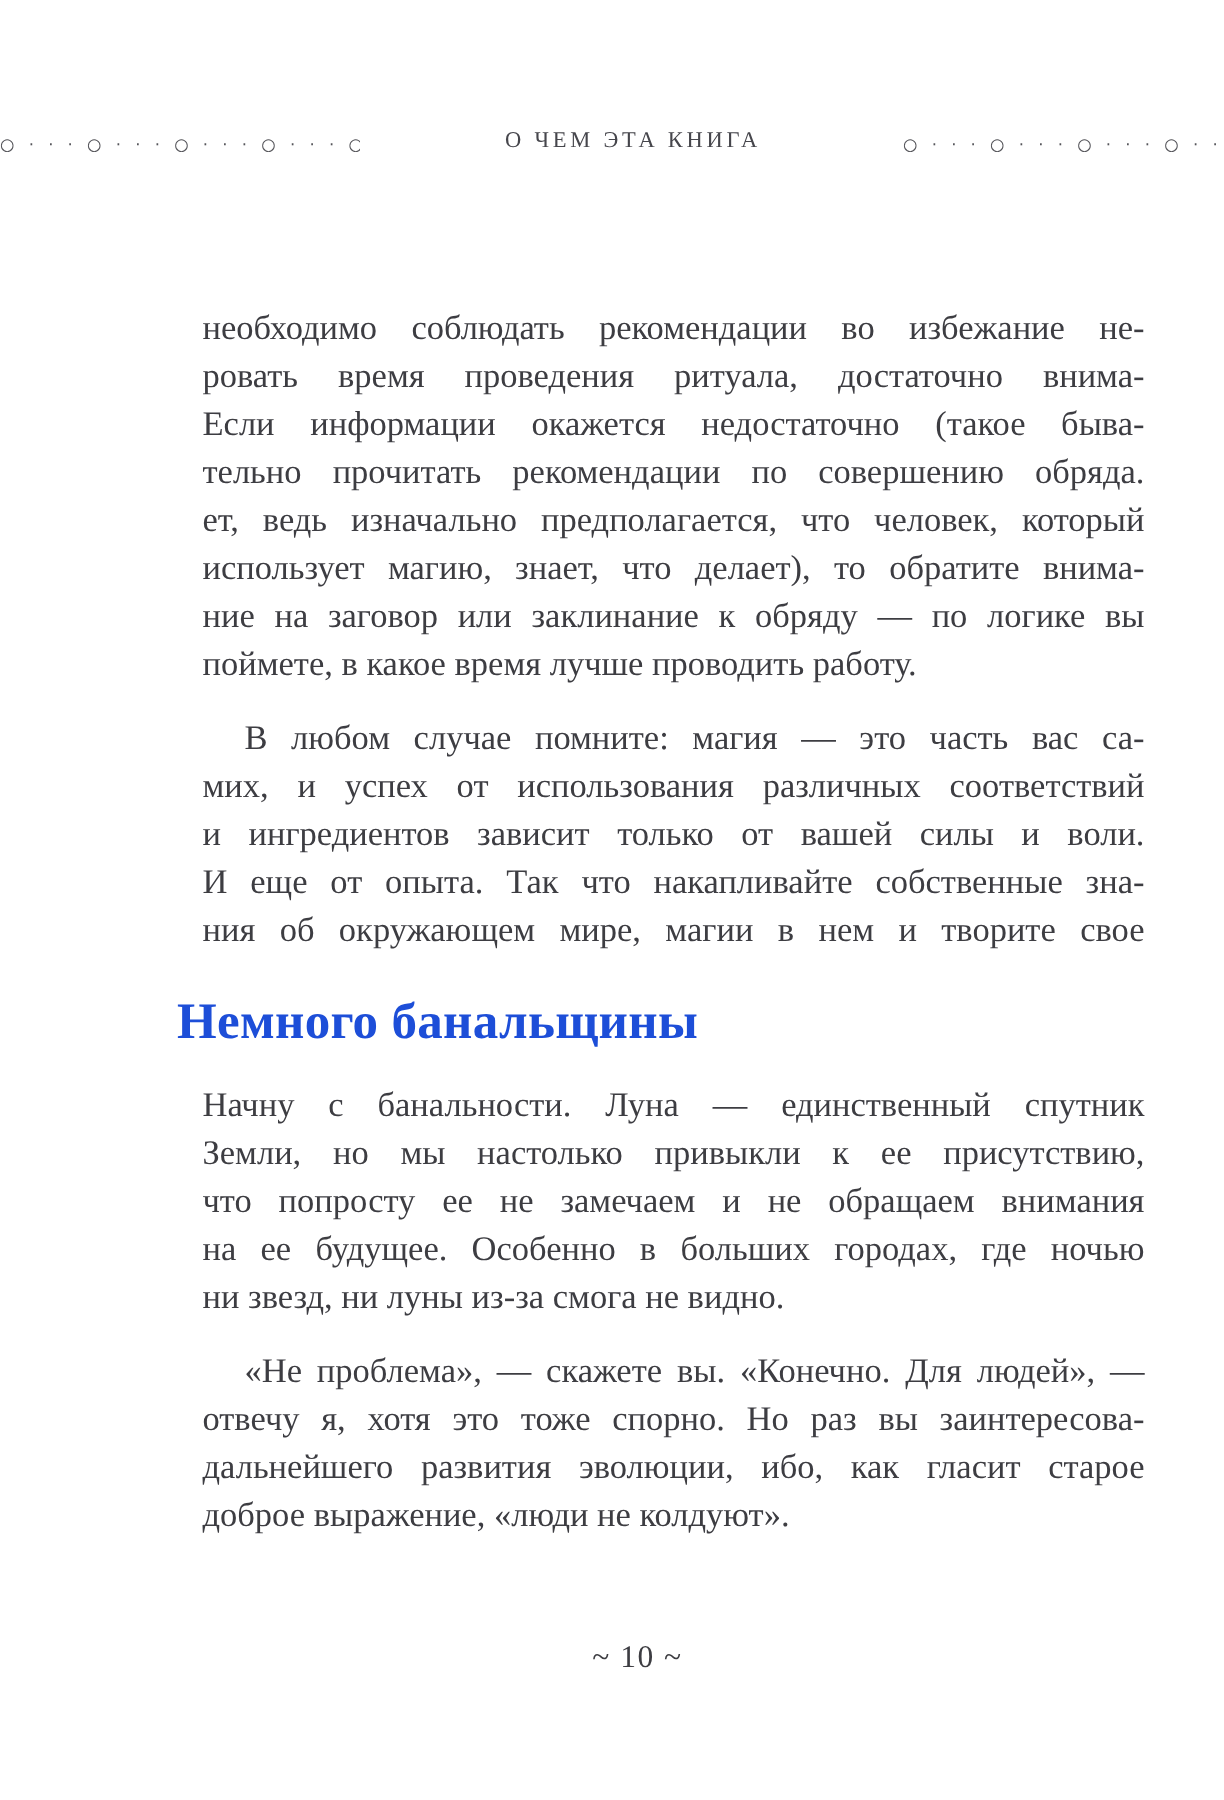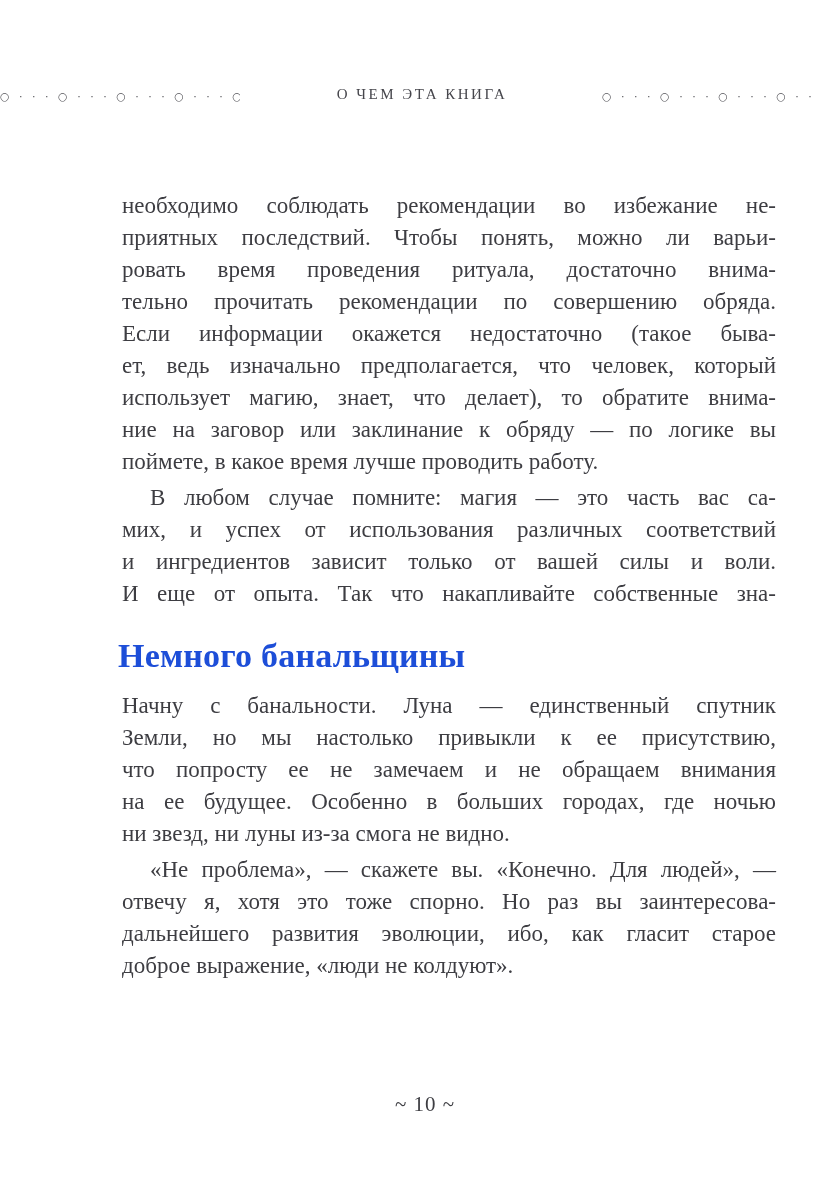--- a/index.html
+++ b/index.html
@@ -47,21 +47,21 @@
     white-space: nowrap;
   }
 
   
   .content {
     position: absolute;
     top: 186px;
     left: 118px;
     width: 662px;
   }
-  .para { margin: 4px; padding: 0; }
+  .para { margin: 17px; padding: 0; }
   .line {
     font-size: 23px;
     line-height: 32px;
     height: 32px;
     white-space: nowrap;
     text-align: justify;
     text-align-last: justify;
     color: #3d3d42;
   }
   .line.last {
@@ -98,35 +98,35 @@
   <div class="ornament ornament-left">○ · · · ○ · · · ○ · · · ○ · · · ○ · · · ○ · · · ○ · · · ○ · · ·</div>
 
   <div class="runhead">О ЧЕМ ЭТА КНИГА</div>
 
   <div class="ornament ornament-right">○ · · · ○ · · · ○ · · · ○ · · · ○ · · · ○ · · · ○ · · · ○ · · ·</div>
 
   <div class="content">
 
     <div class="para">
         <div class="line">необходимо соблюдать рекомендации во избежание не-</div>
-        <div class="line">приятных последствий. Чтобы понять, можно ли варьи-</div>
         <div class="line">ровать время проведения ритуала, достаточно внима-</div>
+        <div class="line">Если информации окажется недостаточно (такое быва-</div>
         <div class="line">тельно прочитать рекомендации по совершению обряда.</div>
-        <div class="line">Если информации окажется недостаточно (такое быва-</div>
         <div class="line">ет, ведь изначально предполагается, что человек, который</div>
         <div class="line">использует магию, знает, что делает), то обратите внима-</div>
         <div class="line">ние на заговор или заклинание к обряду — по логике вы</div>
         <div class="line last">поймете, в какое время лучше проводить работу.</div>
       </div>
 
     <div class="para indent">
         <div class="line">В любом случае помните: магия — это часть вас са-</div>
         <div class="line">мих, и успех от использования различных соответствий</div>
         <div class="line">и ингредиентов зависит только от вашей силы и воли.</div>
         <div class="line">И еще от опыта. Так что накапливайте собственные зна-</div>
+        <div class="line">ния об окружающем мире, магии в нем и творите свое</div>
       </div>
 
     <h2 class="section-heading">Немного банальщины</h2>
 
     <div class="para">
         <div class="line">Начну с банальности. Луна — единственный спутник</div>
         <div class="line">Земли, но мы настолько привыкли к ее присутствию,</div>
         <div class="line">что попросту ее не замечаем и не обращаем внимания</div>
         <div class="line">на ее будущее. Особенно в больших городах, где ночью</div>
         <div class="line last">ни звезд, ни луны из-за смога не видно.</div>

